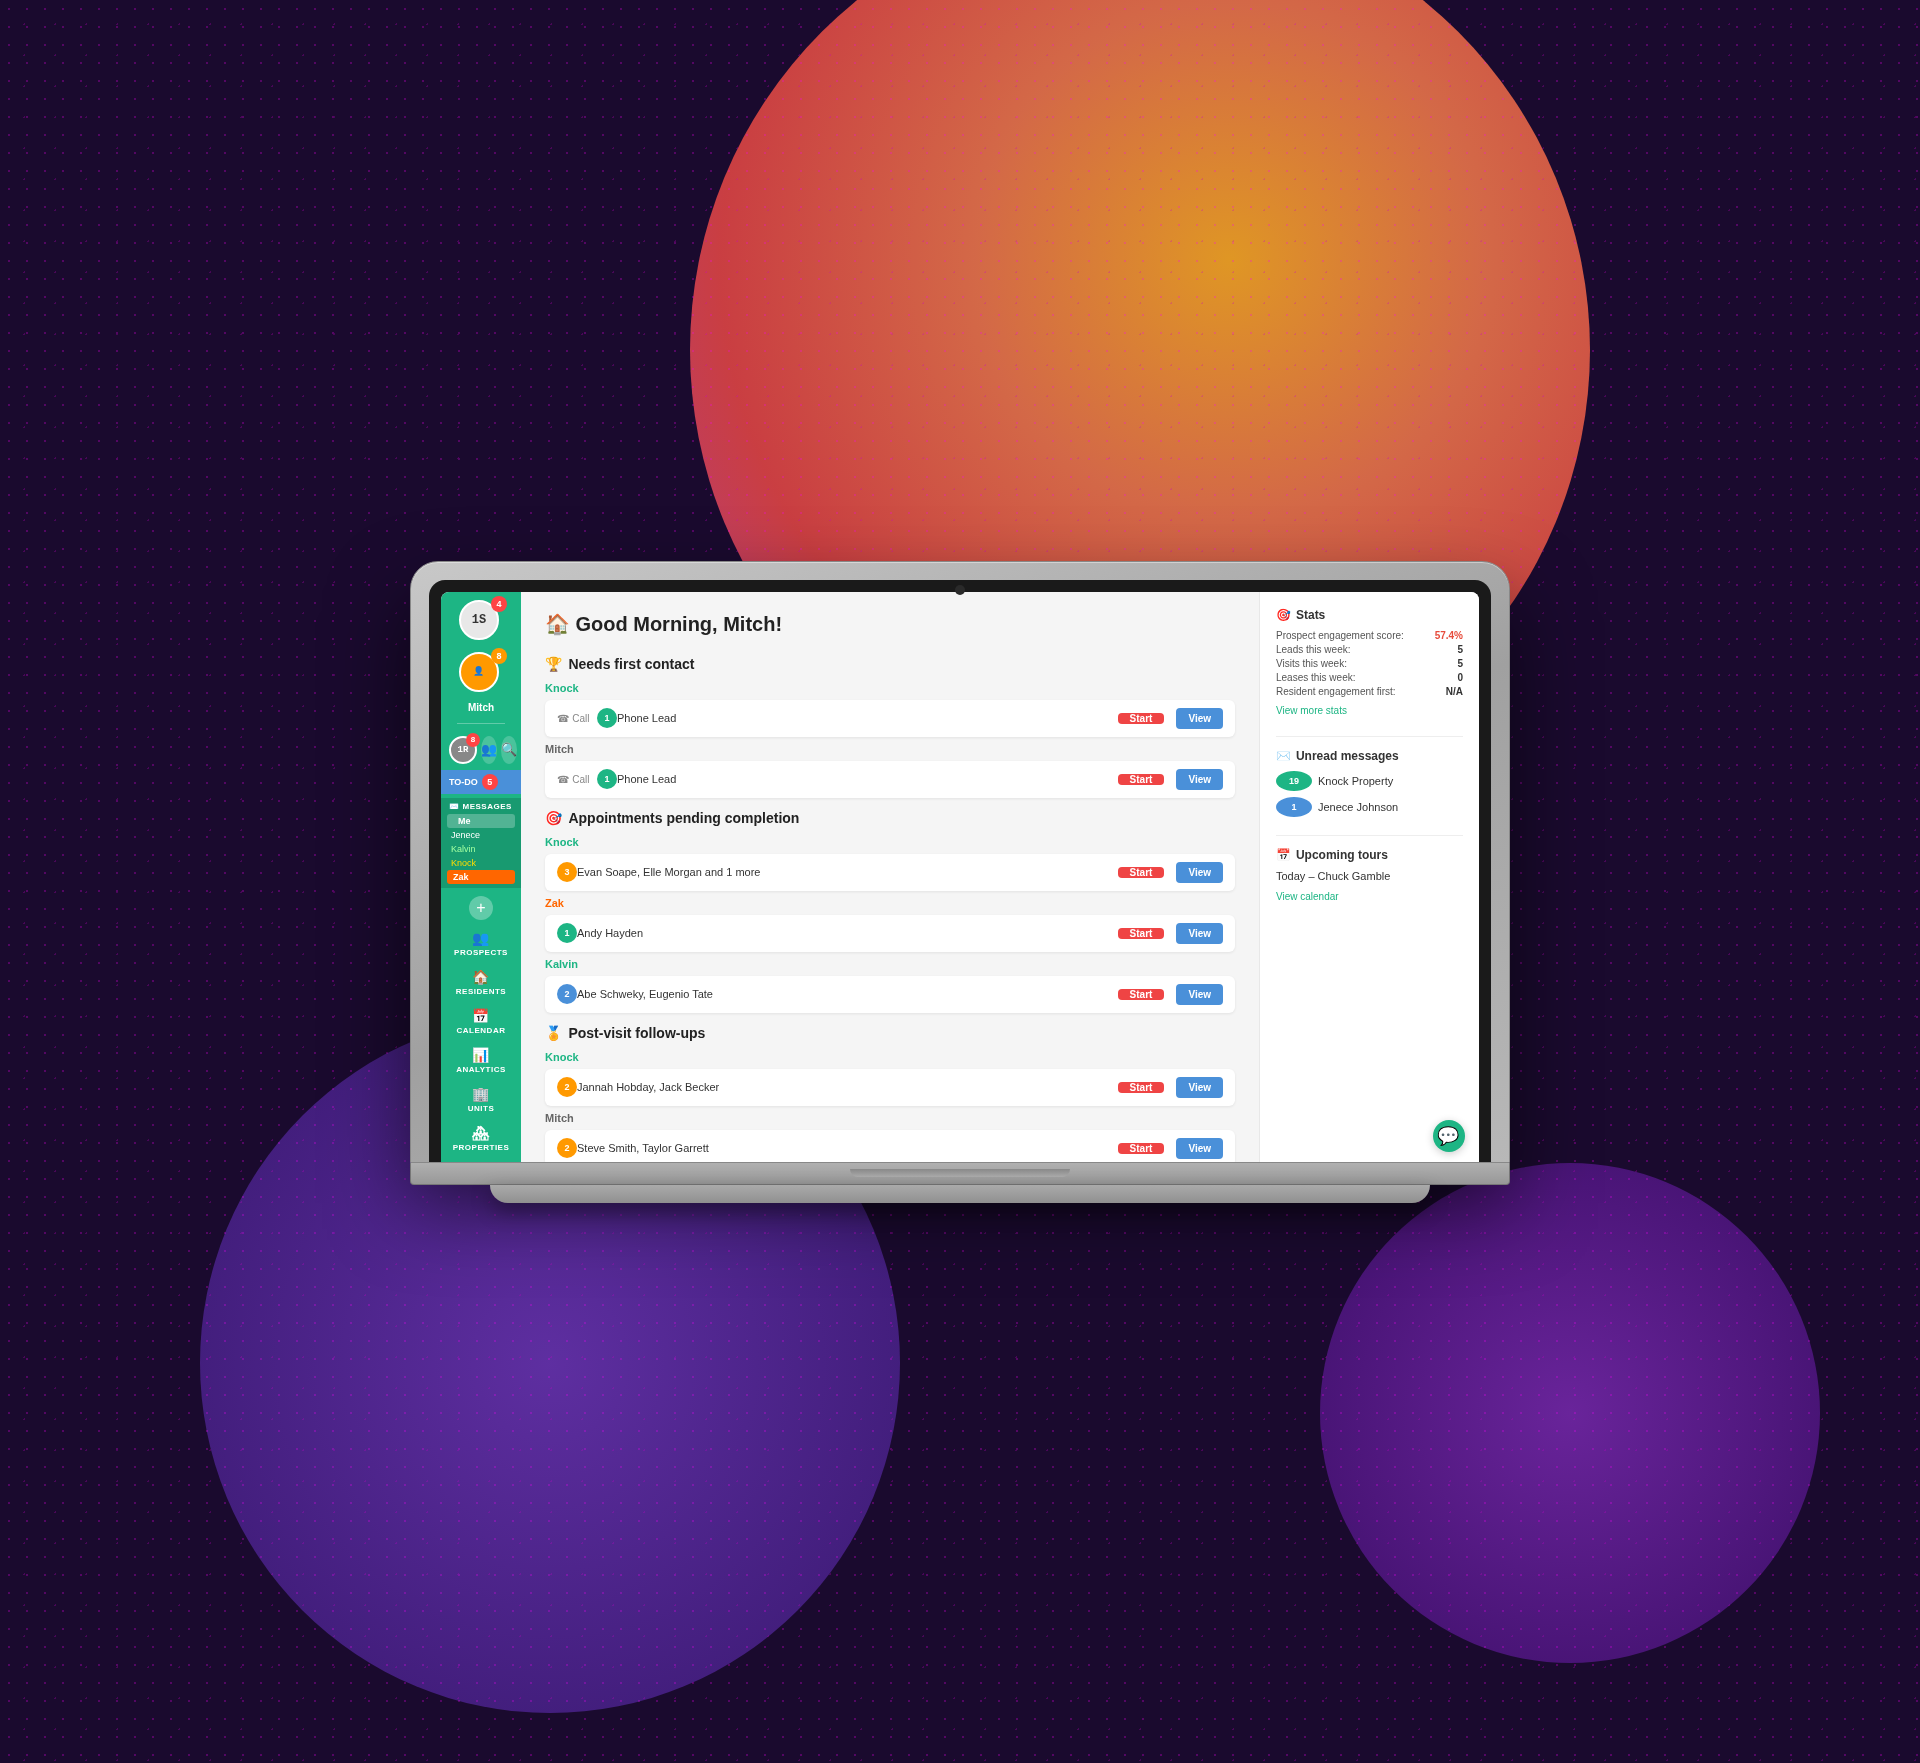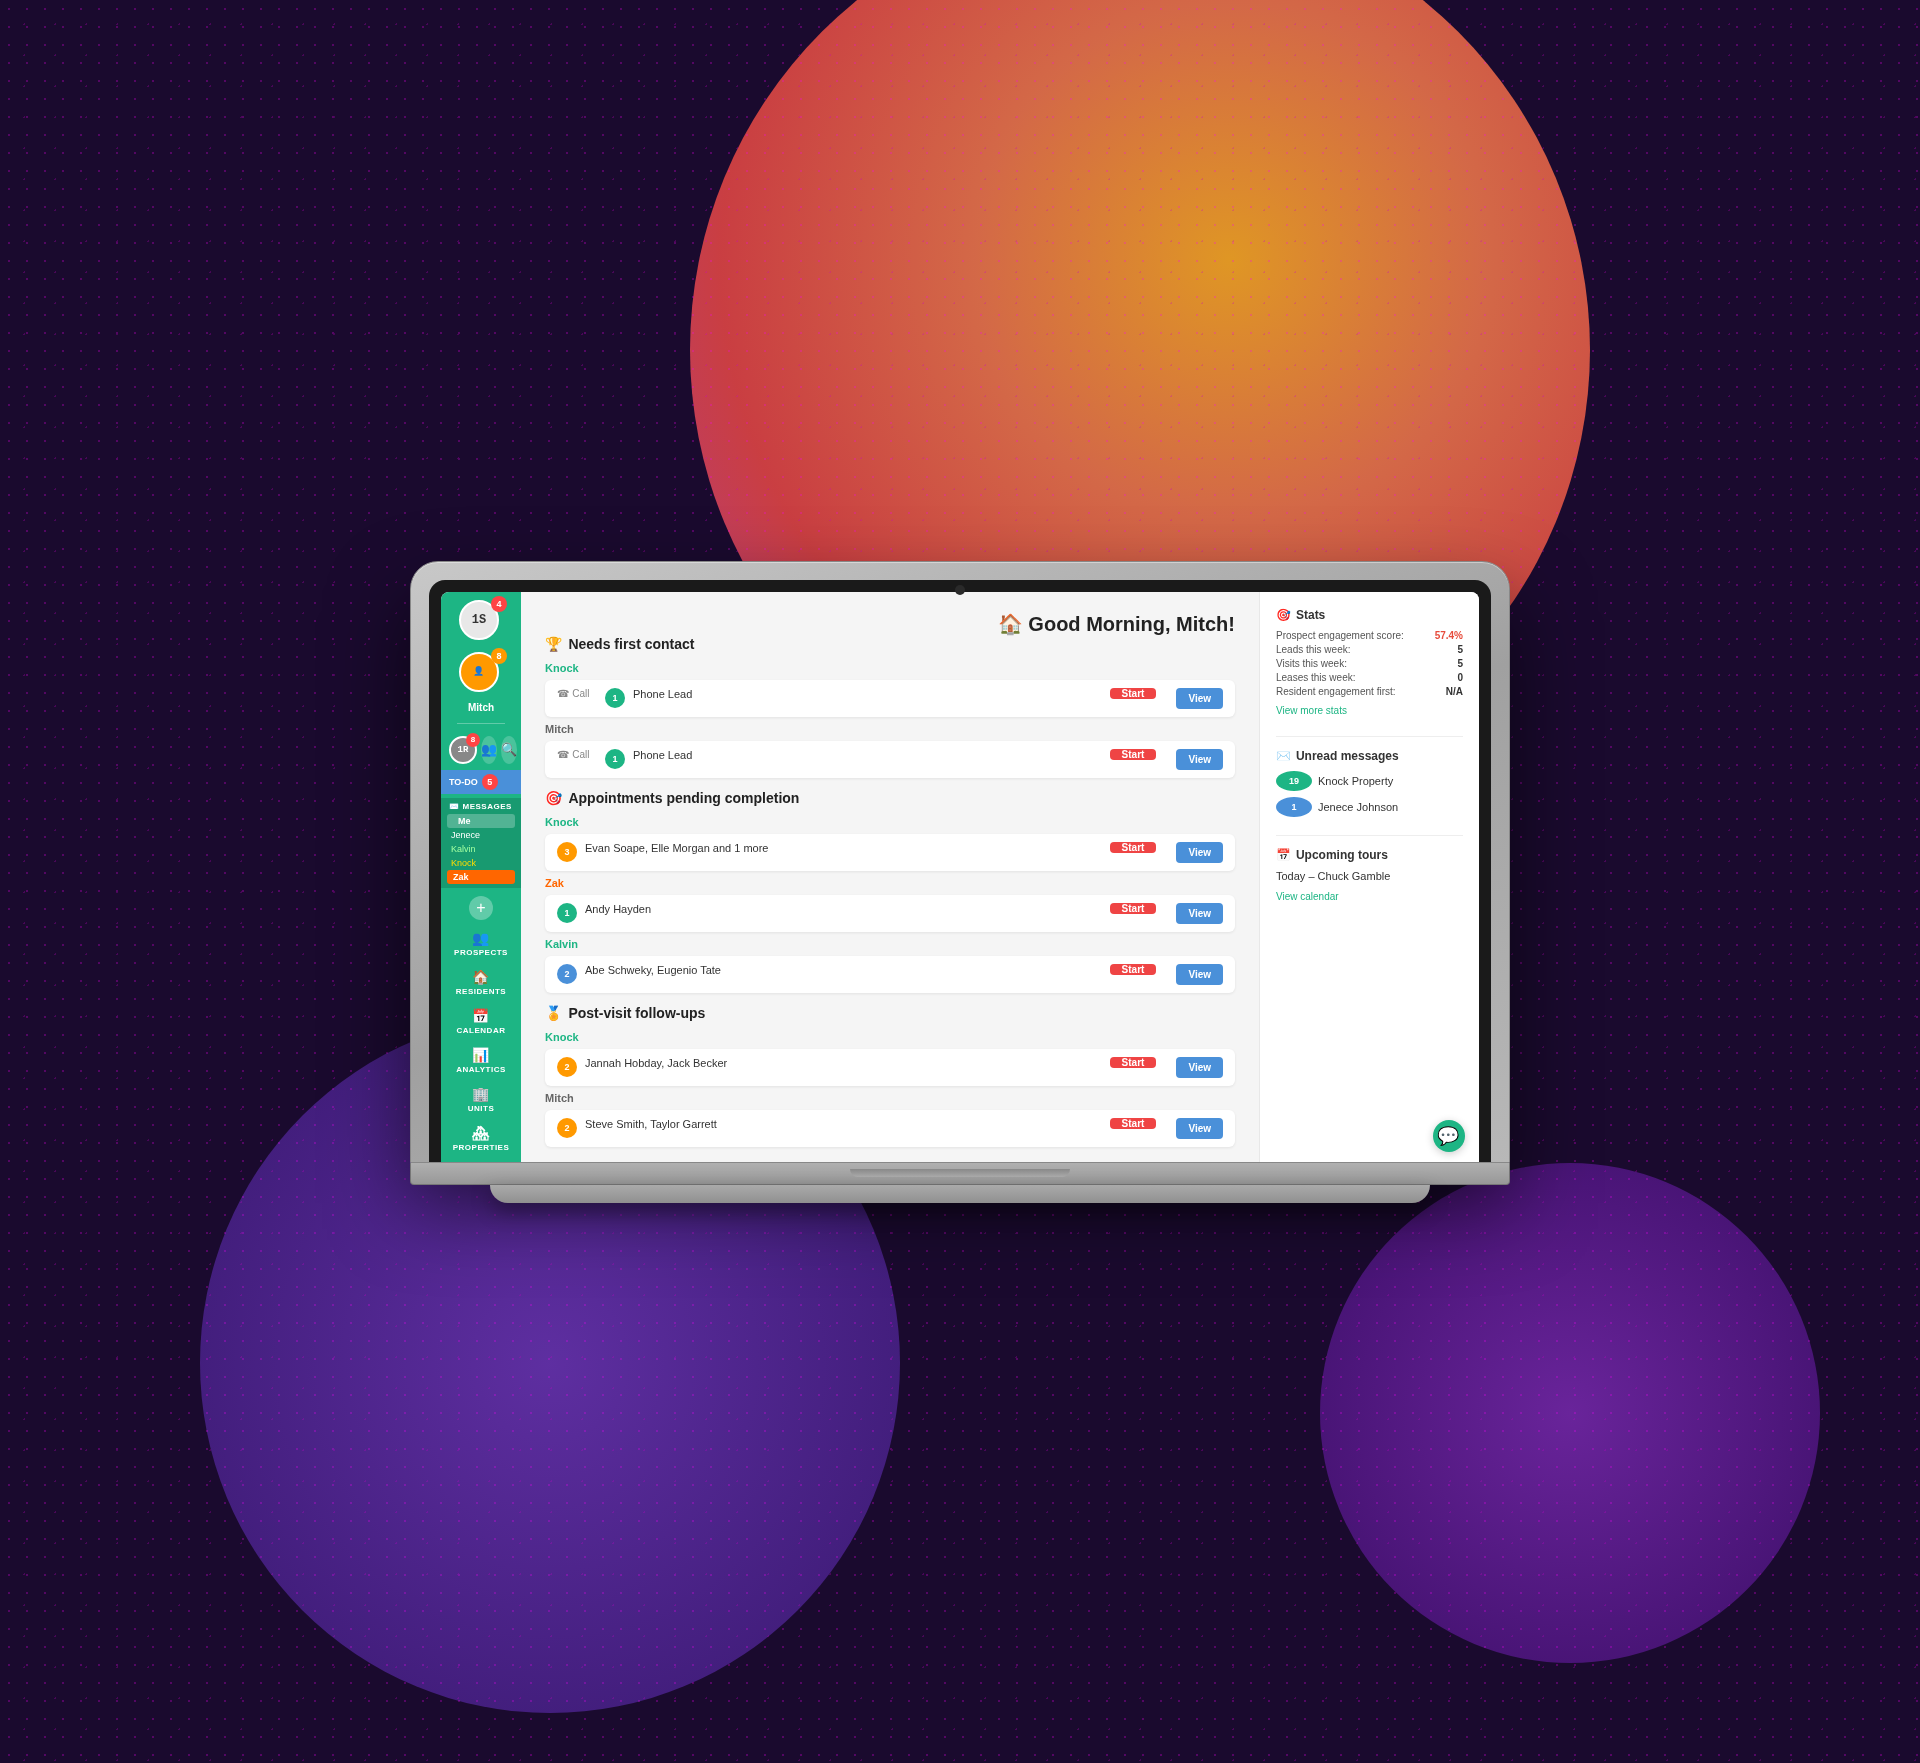--- a/index.html
+++ b/index.html
@@ -291,21 +291,22 @@
       flex: 1;
       background: #f5f5f5;
       overflow-y: auto;
       padding: 20px 24px;
     }
 
     .page-greeting {
       font-size: 20px;
       font-weight: 700;
       color: #222;
-      text-align: right;
+      text-align: left;
+      margin-bottom: 20px;
     }
 
     .section-title {
       font-size: 14px;
       font-weight: 700;
       color: #222;
       margin-bottom: 10px;
       display: flex;
       align-items: center;
       gap: 6px;
@@ -316,27 +317,27 @@
       font-weight: 700;
       margin-bottom: 6px;
     }
     .section-label.knock { color: #1db584; }
     .section-label.mitch { color: #666; }
     .section-label.zak { color: #ff6600; }
     .section-label.kalvin { color: #1db584; }
 
     .task-row {
       display: flex;
-      align-items: flex-start;
+      align-items: center;
       background: white;
       border-radius: 6px;
       padding: 8px 12px;
       margin-bottom: 6px;
       box-shadow: 0 1px 3px rgba(0,0,0,0.08);
-      gap: 8px;
+      gap: 0;
     }
 
     .task-type {
       font-size: 10px;
       color: #888;
       display: flex;
       align-items: center;
       gap: 4px;
       min-width: 40px;
     }

